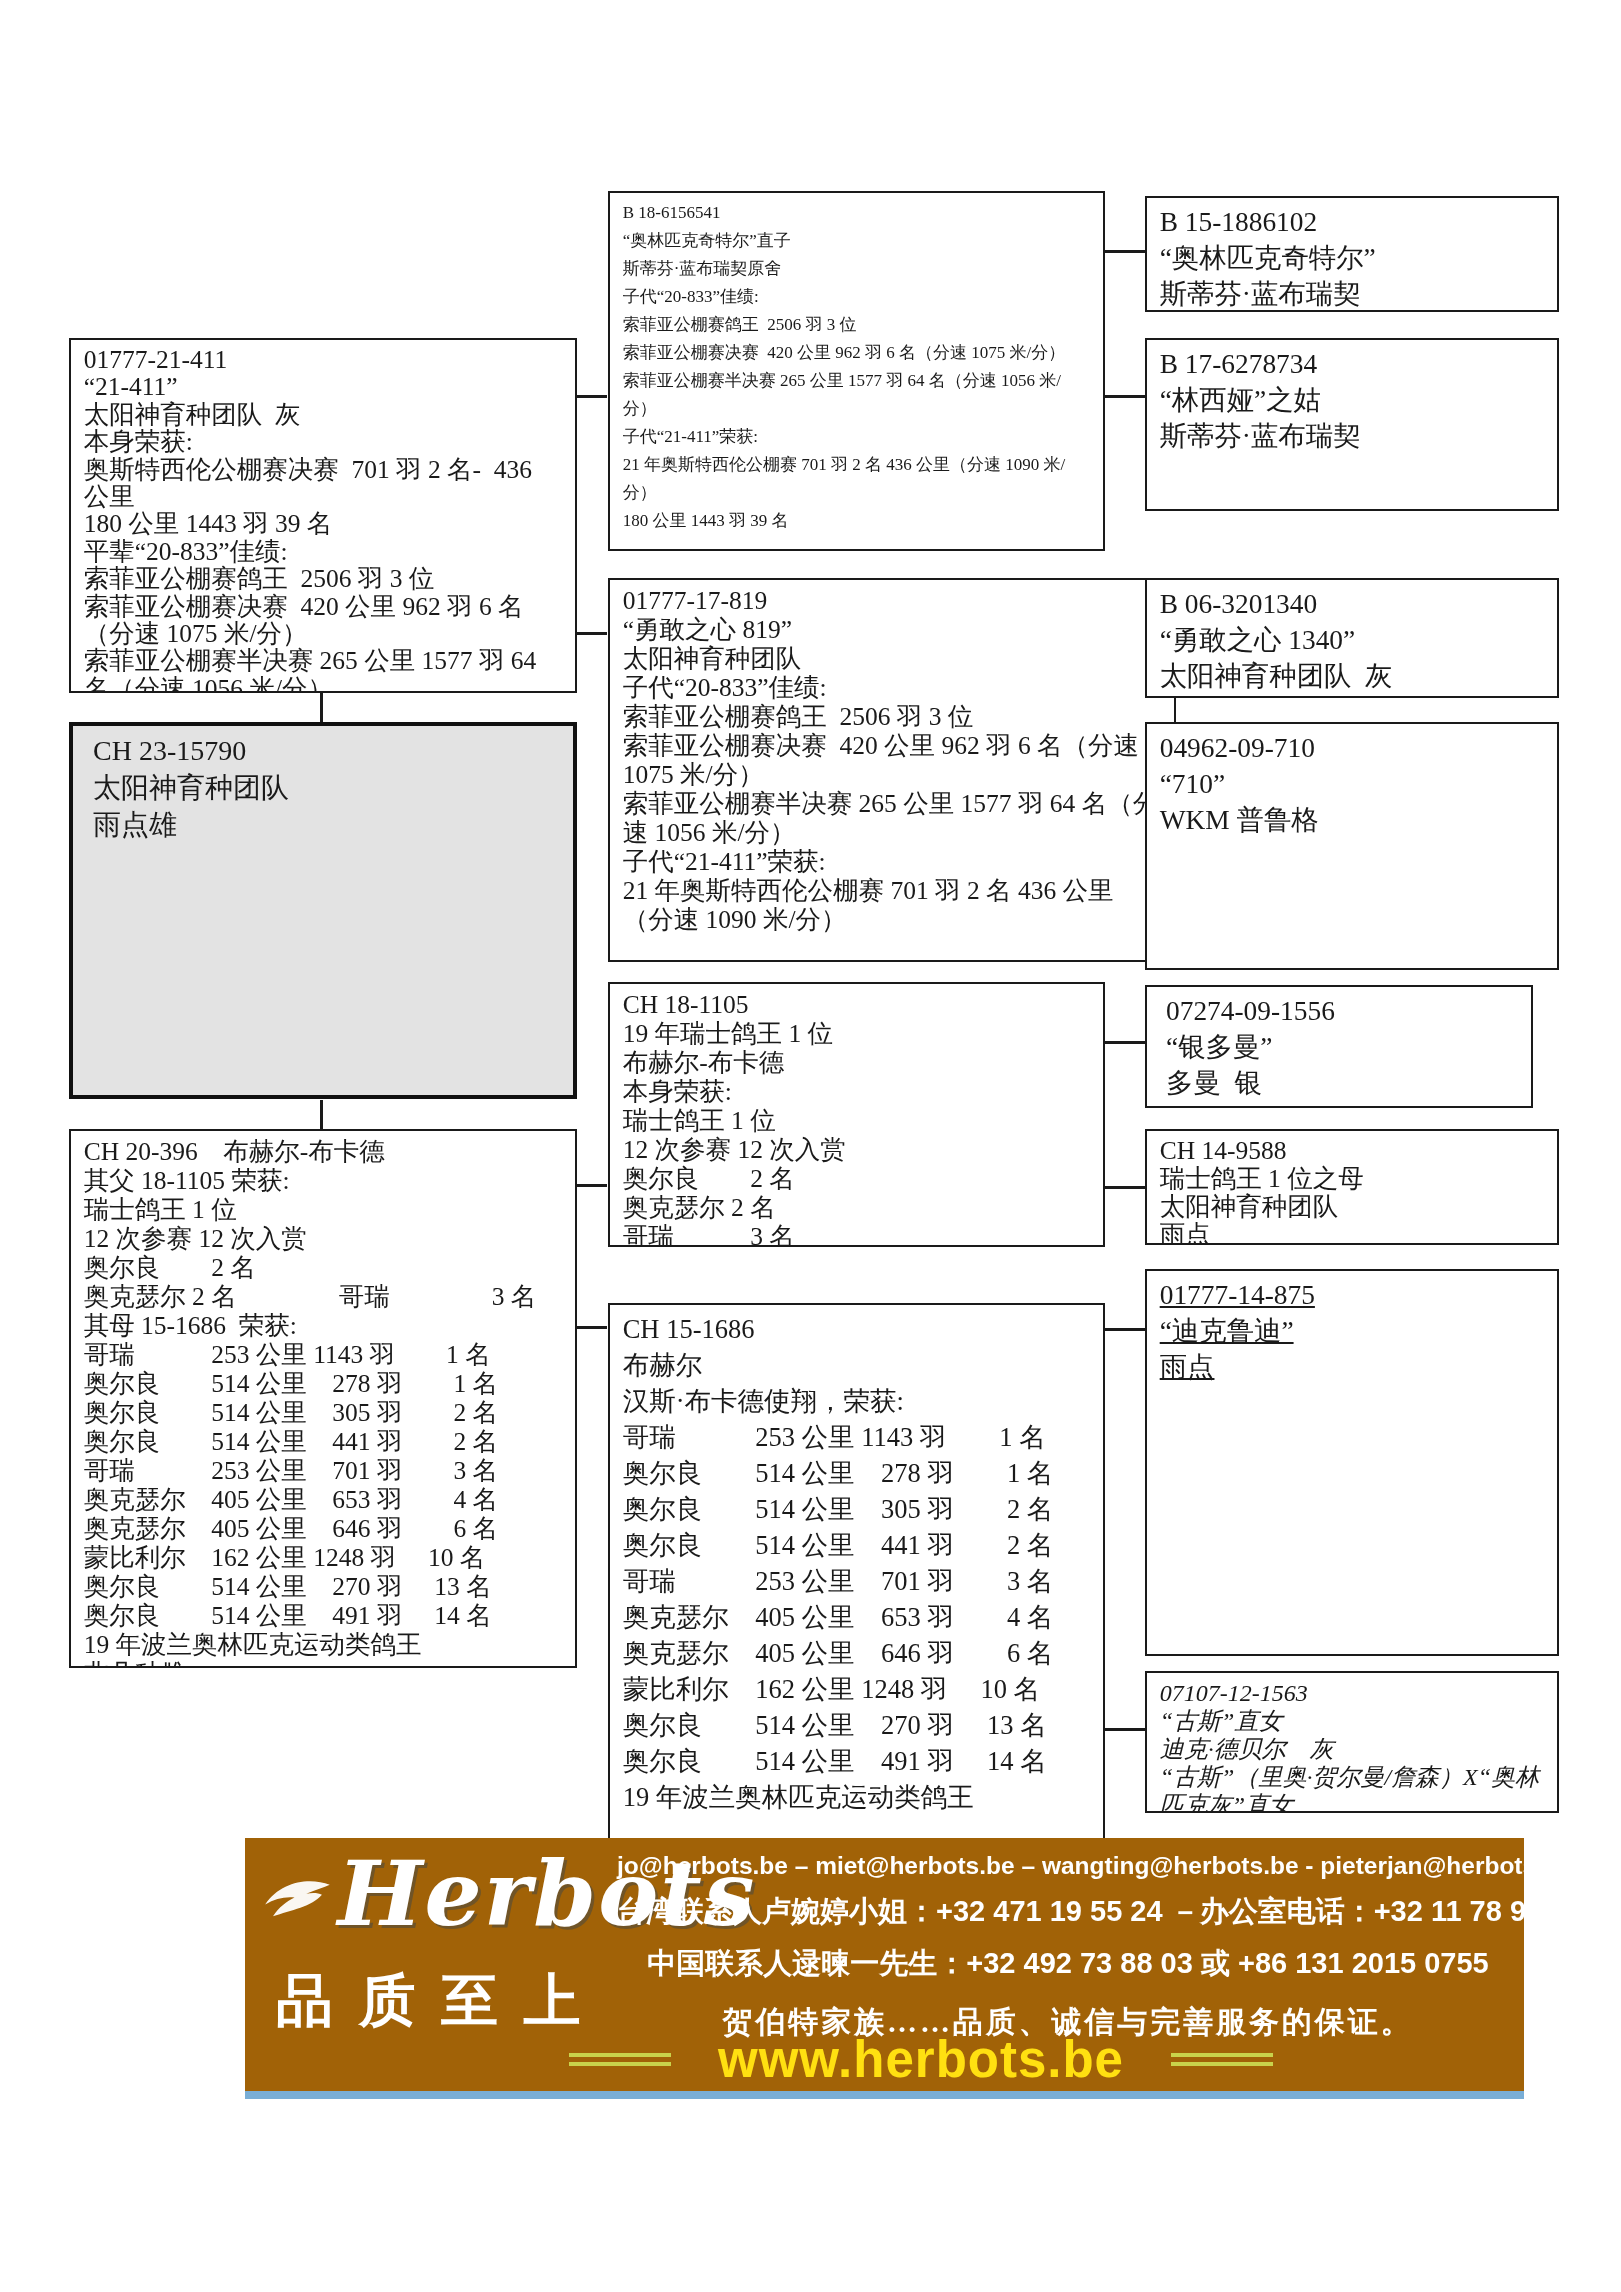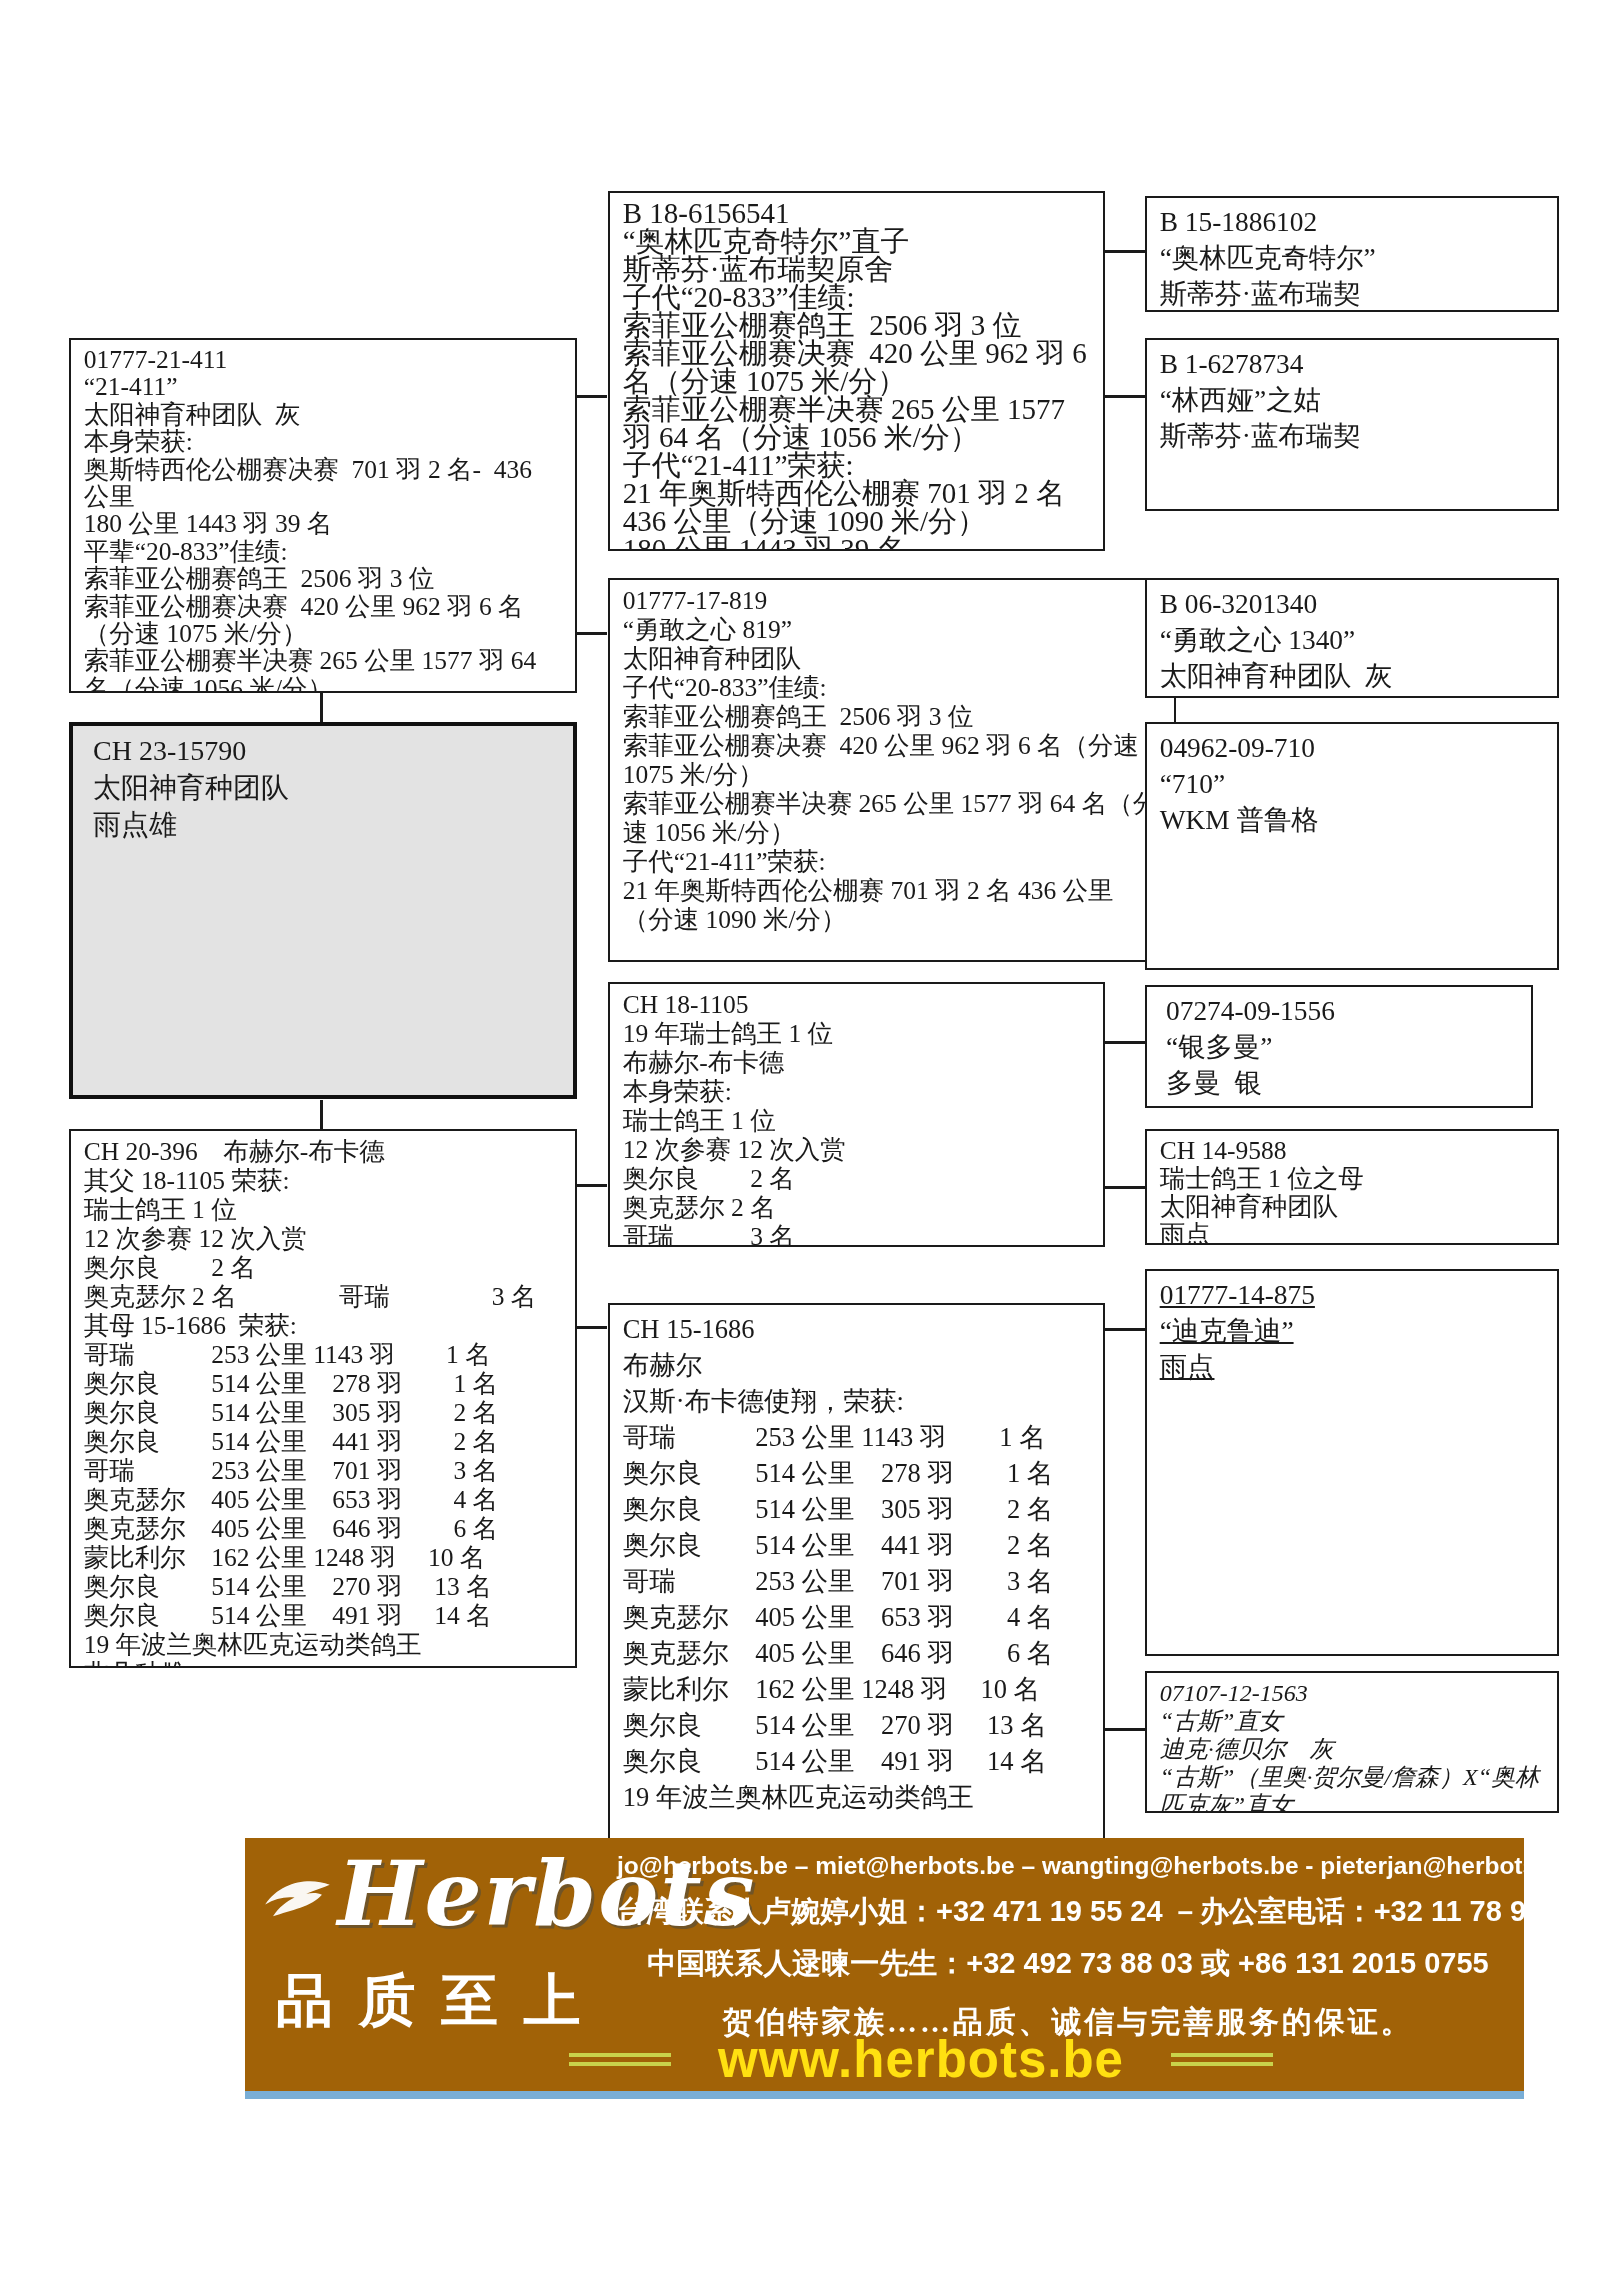--- a/index.html
+++ b/index.html
@@ -11,21 +11,21 @@
   .btext{white-space:pre-wrap;}
   .airy{font-size:27.4px;line-height:36px;}
   .subject{background:#e3e3e3;border:4.9px solid #111111;}
   .hline{position:absolute;height:2.9px;background:#1a1a1a;}
   .vline{position:absolute;width:2.9px;background:#1a1a1a;}
 
   
   #b-father {left:69px;  top:338px;  width:508px; height:355px; font-size:25.5px; line-height:27.4px;}
   #b-subject{left:69px;  top:722px;  width:508px; height:377px; font-size:28px; line-height:37px;padding-left:20px;}
   #b-mother {left:69px;  top:1129px; width:508px; height:539px; font-size:25.5px; line-height:29px;}
-  #b-ff     {left:608px; top:191px;  width:497px; height:360px; font-size:29px; line-height:28px;}
+  #b-ff     {left:608px; top:191px;  width:497px; height:360px; font-size:17px; line-height:28px;}
   #b-fm     {left:608px; top:578px;  width:568px; height:384px; font-size:25.5px; line-height:29px;}
   #b-mf     {left:608px; top:982px; width:497px; height:265px; font-size:25.5px; line-height:29px;}
   #b-mm     {left:608px; top:1264px; width:497px; height:545px; font-size:26.5px; line-height:36px;margin-top:39px;}
   #b-fff    {left:1145px;top:196px;  width:414px; height:116px;}
   #b-ffm    {left:1145px;top:338px;  width:414px; height:173px;}
   #b-fmf    {left:1145px;top:578px;  width:414px; height:120px;}
   #b-fmm    {left:1145px;top:722px;  width:414px; height:248px;}
   #b-mff    {left:1145px;top:985px; width:388px; height:123px;padding-left:19px;}
   #b-mfm    {left:1145px;top:1129px; width:414px; height:116px; font-size:25.5px;line-height:28px;}
   #b-mmf    {left:1145px;top:1269px; width:414px; height:387px;text-decoration:underline;}
@@ -163,21 +163,21 @@
 奥尔良　　514 公里　491 羽　 14 名
 19 年波兰奥林匹克运动类鸽王</div>
   </div>
 
   <div class="pbox airy" id="b-fff">
     <div class="bid">B 15-1886102</div>
     <div class="btext">“奥林匹克奇特尔”
 斯蒂芬·蓝布瑞契</div>
   </div>
   <div class="pbox airy" id="b-ffm">
-    <div class="bid">B 1-6278734</div>
+    <div class="bid">B 17-6278734</div>
     <div class="btext">“林西娅”之姑
 斯蒂芬·蓝布瑞契</div>
   </div>
   <div class="pbox airy" id="b-fmf">
     <div class="bid">B 06-3201340</div>
     <div class="btext">“勇敢之心 1340”
 太阳神育种团队  灰</div>
   </div>
   <div class="pbox airy" id="b-fmm">
     <div class="bid">04962-09-710</div>

